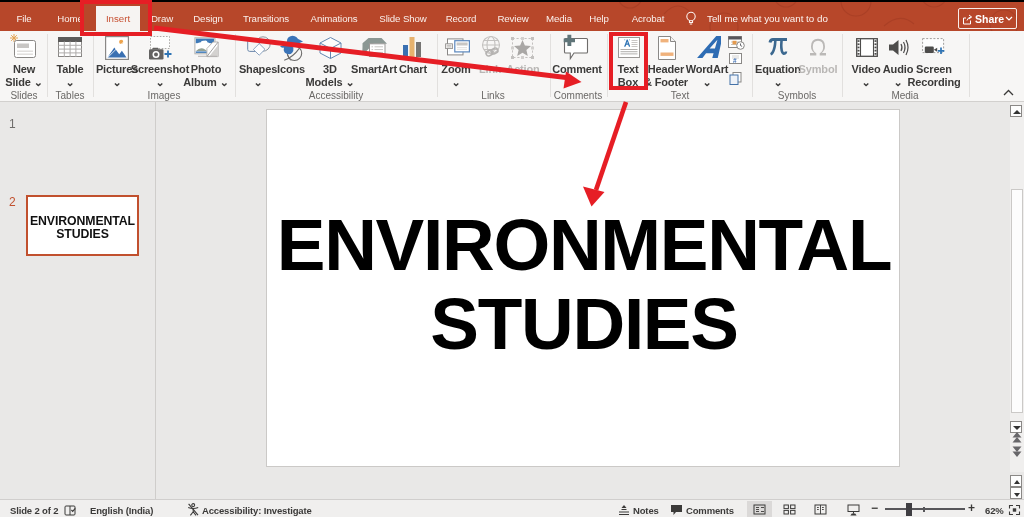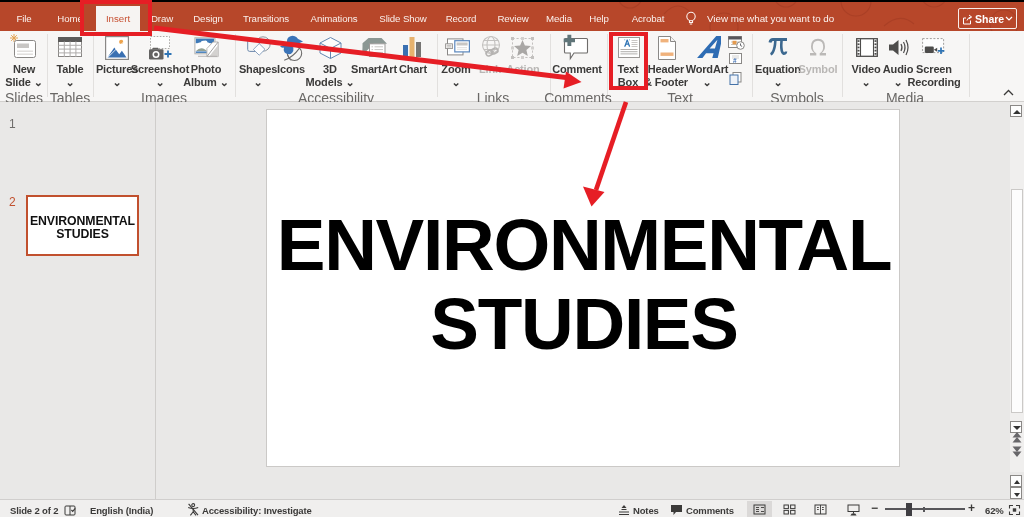--- a/index.html
+++ b/index.html
@@ -11,21 +11,21 @@
   .tab{position:absolute;top:12.5px;height:14px;font-size:9.7px;letter-spacing:-.1px;color:#faf0ec;white-space:nowrap;transform:translateX(-50%);}
   #inserttab{position:absolute;left:96px;top:6px;width:44px;height:25px;background:#f6f4f2;z-index:4;}
   #inserttab span{position:absolute;left:50%;top:6.5px;transform:translateX(-50%);font-size:9.7px;color:#c75133;}
   #tellme{position:absolute;left:707px;top:13px;font-size:9.8px;color:#fdf4f1;white-space:nowrap;}
   #sharebtn{position:absolute;left:958px;top:8px;width:57px;height:19px;border:1.4px solid rgba(255,255,255,.9);border-radius:2px;}
   #sharebtn span{position:absolute;left:16px;top:3.5px;font-size:10.5px;font-weight:bold;color:#fff;}
   
   #ribbon{position:absolute;left:0;top:31px;width:1024px;height:71px;background:#f7f6f5;border-bottom:1px solid #d2d0ce;box-sizing:border-box;}
   .rlbl{position:absolute;top:31.5px;font-size:11px;letter-spacing:-.15px;line-height:13px;color:#3b3a39;text-align:center;transform:translateX(-50%);white-space:pre;font-weight:bold;}
   .grey{color:#b9b7b5 !important;}
-  .glbl{position:absolute;top:58.5px;font-size:14px;color:#6a6866;transform:translateX(-50%);white-space:nowrap;}
+  .glbl{position:absolute;top:58.5px;font-size:10px;color:#6a6866;transform:translateX(-50%);white-space:nowrap;}
   .gsep{position:absolute;top:3px;width:1px;height:63px;background:#e2e0de;}
   .ricon{position:absolute;top:4px;}
   
   #work{position:absolute;left:0;top:102px;width:1024px;height:397px;background:#e9e8e7;}
   #panesep{position:absolute;left:155px;top:0;width:1px;height:397px;background:#cfcdcb;}
   #thumb1{position:absolute;left:29px;top:17px;width:107px;height:58px;background:#fff;border:1px solid #b8b6b4;}
   #thumb1 .t{position:absolute;left:0;top:21px;width:107px;text-align:center;font-size:8.1px;font-weight:bold;color:#111;line-height:8.2px;letter-spacing:-.15px;}
   #thumb2{position:absolute;left:26px;top:92.5px;width:109px;height:57.5px;background:#fff;border:2.5px solid #c1502e;}
   #thumb2 .t{position:absolute;left:0;top:18px;width:109px;text-align:center;font-size:12.3px;font-weight:bold;color:#111;line-height:13.4px;letter-spacing:-.1px;}
   .tnum{position:absolute;font-size:12px;color:#6f6d6b;}
@@ -73,21 +73,21 @@
     <span class="tab" style="left:513px">Review</span>
     <span class="tab" style="left:559px">Media</span>
     <span class="tab" style="left:599px">Help</span>
     <span class="tab" style="left:648px">Acrobat</span>
     <svg class="abs" style="left:684px;top:11px" width="14" height="15" viewBox="0 0 14 15">
       <g stroke="#fdf4f1" fill="none" stroke-width="1.1">
         <circle cx="7" cy="5.5" r="4.2"></circle>
         <path d="M5.5 9.5 v2 h3 v-2 M5.8 13 h2.4"></path>
       </g>
     </svg>
-    <span id="tellme">View me what you want to do</span>
+    <span id="tellme">Tell me what you want to do</span>
     <div id="sharebtn">
       <svg class="abs" style="left:3px;top:3.5px" width="12" height="12" viewBox="0 0 12 12">
         <g stroke="#fff" fill="none" stroke-width="1">
           <path d="M4 5 h-2.5 v6 h7 v-3.5"></path>
           <path d="M5 7.5 q1-3.5 4.5-3.5 M9.5 4 l-2.5-2 M9.5 4 l-2.5 2" stroke-linejoin="miter"></path>
         </g>
       </svg>
       <span>Share</span>
       <svg class="abs" style="left:46px;top:7px" width="8" height="6" viewBox="0 0 8 6">
         <path d="M1 1 l3 3 l3 -3" stroke="#fff" fill="none" stroke-width="1.2"></path>

